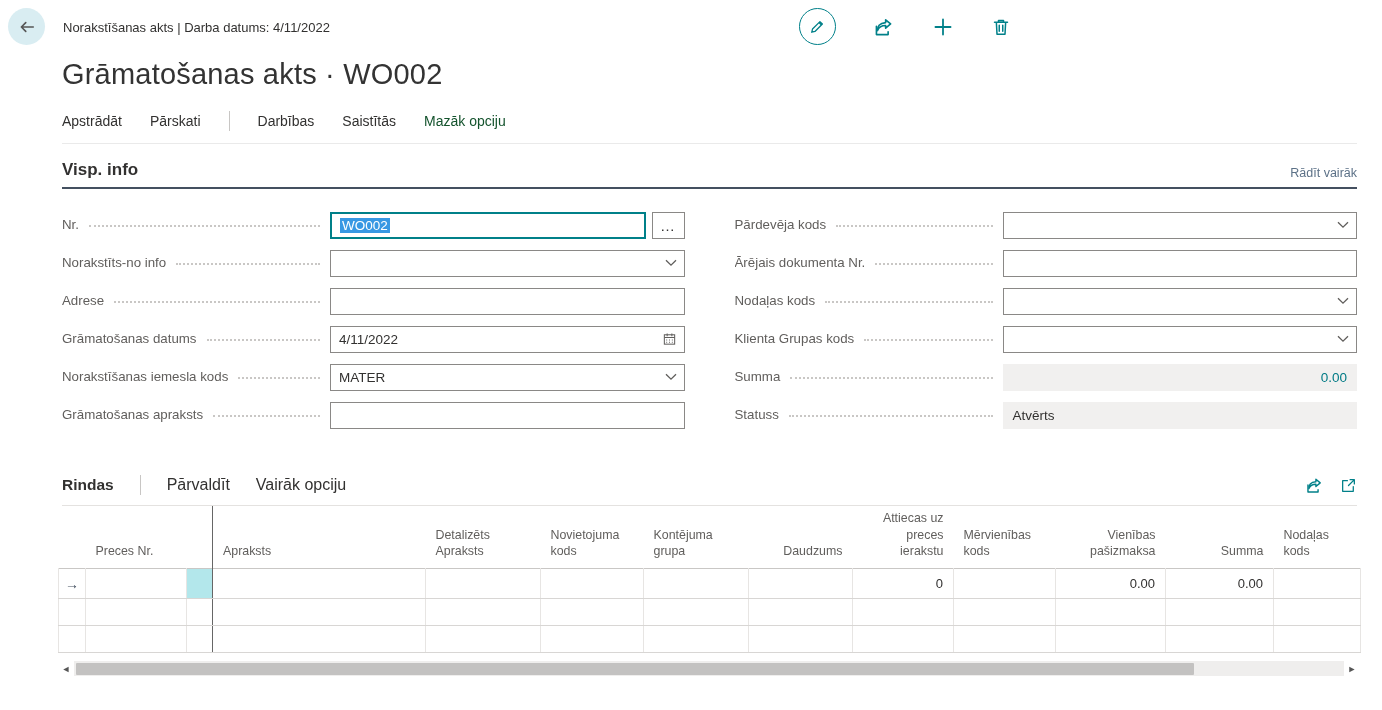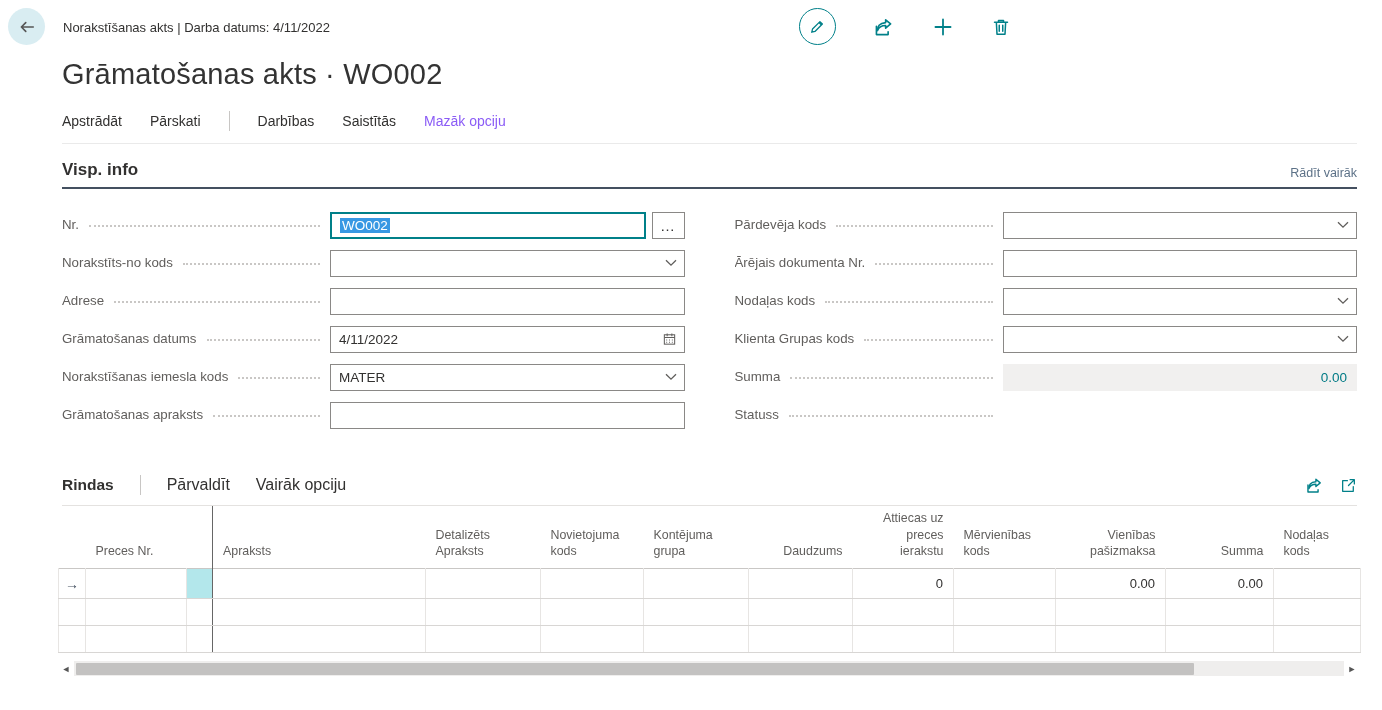--- a/index.html
+++ b/index.html
@@ -14,21 +14,21 @@
   .icon-btn { display:flex; align-items:center; justify-content:center; cursor:pointer; }
   .pencil-circle { width:37px; height:37px; border:1.4px solid #008089; border-radius:50%; }
 
   
   .page-title { margin:6px 0 0 62px; font-size:29px; font-weight:300; letter-spacing:.2px; color:#333; }
 
   
   .menubar { margin:20px 0 0 62px; width:1295px; display:flex; align-items:center; gap:28px; padding-bottom:12px; border-bottom:1px solid #eaeaea; font-size:14px; }
   .menu-item { color:#323130; cursor:pointer; }
   .menu-divider { width:1px; height:20px; background:#c8c6c4; }
-  .menu-more { color:#8b5cf6; cursor:pointer; }
+  .menu-more { color:#14532d; cursor:pointer; }
 
   
   .section-head { margin:16px 0 0 62px; width:1295px; display:flex; align-items:flex-end; justify-content:space-between; padding-bottom:7px; border-bottom:2px solid #445060; }
   .section-title { font-size:17px; font-weight:700; }
   .show-more { font-size:12.5px; color:#5c7187; cursor:pointer; }
 
   .form-grid { margin:22px 0 0 62px; width:1295px; display:flex; gap:50px; }
   .form-col { flex:1; }
   .frow { display:flex; align-items:center; height:28px; margin-bottom:10px; }
   .flabel { flex:0 0 268px; display:flex; align-items:flex-end; font-size:13.3px; color:#605e5c; overflow:hidden; }
@@ -146,21 +146,21 @@
         <div class="fctrl">
           <div class="inputbox noicon focused">
               <span class="sel-text">WO002</span>
             </div>
           <div class="assist-btn">…</div>
         </div>
       </div>
 
       <div class="frow">
         <div class="flabel">
-            <span class="txt">Norakstīts-no kods</span>
+            <span class="txt">Norakstīts-no info</span>
             <span class="leader"></span>
           </div>
         <div class="fctrl">
           <input class="inputbox" value="" style="">
           <span class="ctrl-icon">
               <svg width="12" height="8" viewBox="0 0 12 8" fill="none" stroke="#605e5c" stroke-width="1.3">
                 <path d="M1 1.2l5 5 5-5"></path>
               </svg>
             </span>
         </div>
@@ -283,20 +283,23 @@
         <div class="fctrl">
           <div class="disabled-box amount">0.00</div>
         </div>
       </div>
 
       <div class="frow">
         <div class="flabel">
             <span class="txt">Statuss</span>
             <span class="leader"></span>
           </div>
+        <div class="fctrl">
+          <div class="disabled-box">Atvērts</div>
+        </div>
       </div>
     </div>
   </div>
 
   <div class="lines-head">
     <span class="lines-title">Rindas</span>
     <span class="menu-divider"></span>
     <span class="menu-item">Pārvaldīt</span>
     <span class="menu-item">Vairāk opciju</span>
     <span class="lines-icons">

